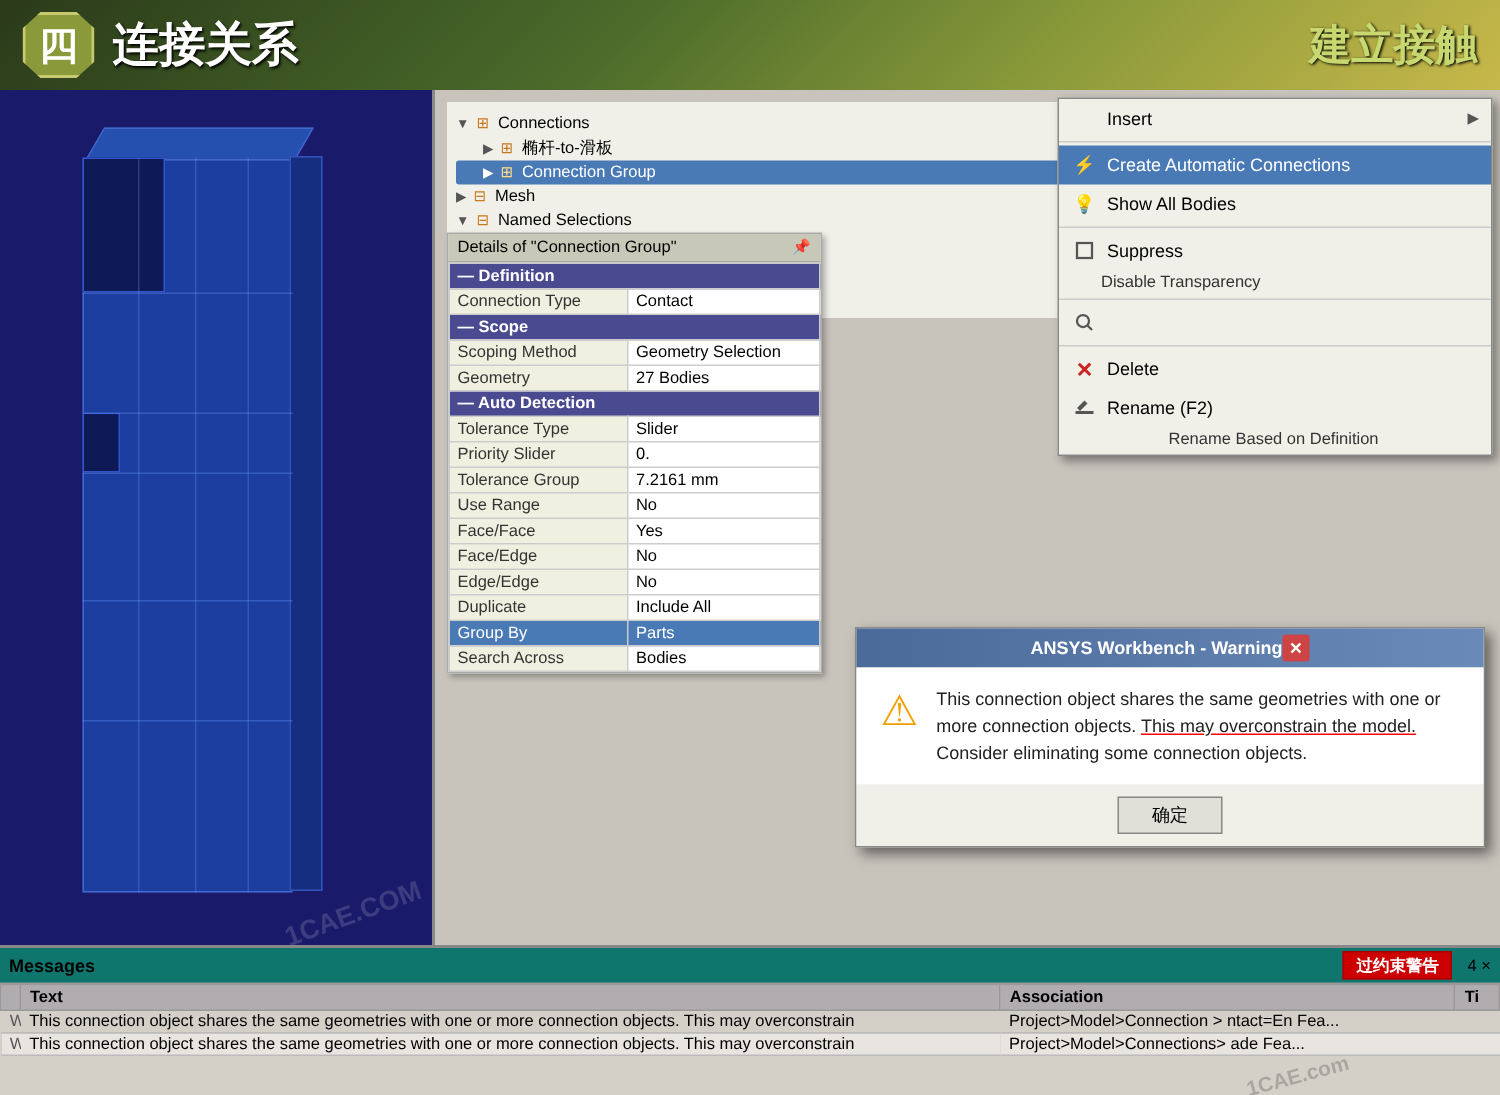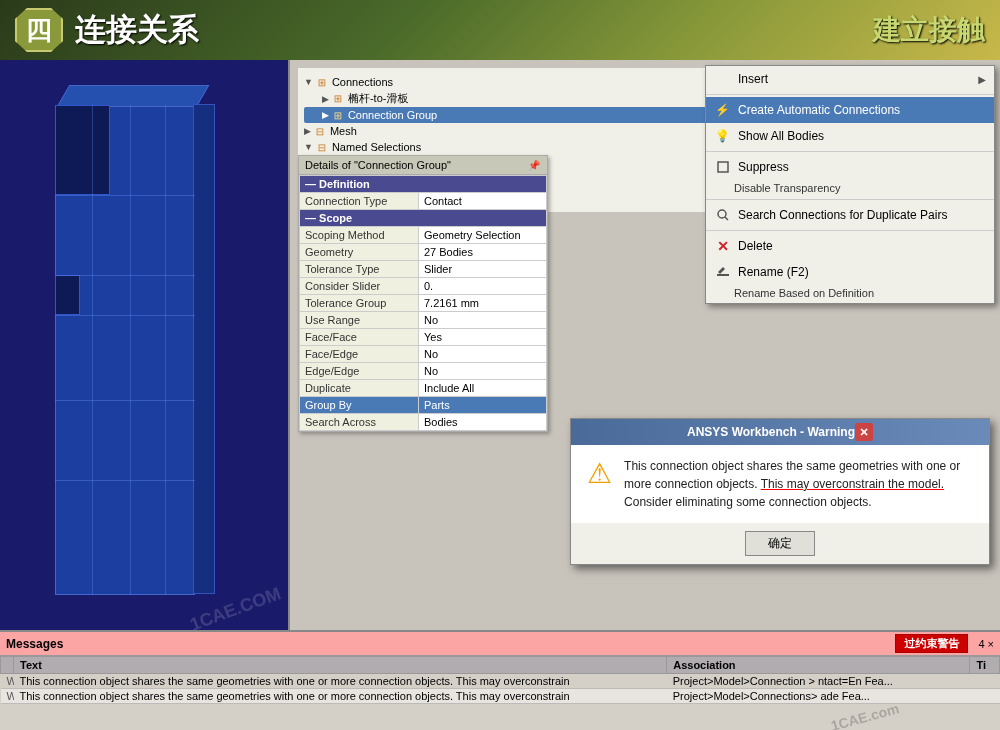--- a/index.html
+++ b/index.html
@@ -57,21 +57,21 @@
     .dialog-close { background: #cc4444; color: #fff; border: none; width: 18px; height: 18px; font-size: 11px; cursor: pointer; display: flex; align-items: center; justify-content: center; border-radius: 2px; font-weight: bold; }
     .dialog-body { padding: 12px 16px; display: flex; align-items: flex-start; gap: 12px; background: #fff; }
     .dialog-icon { font-size: 28px; color: #f0a000; flex-shrink: 0; }
     .dialog-text { font-size: 12px; line-height: 1.5; color: #222; }
     .dialog-underline { text-decoration: underline; text-decoration-color: red; }
     .dialog-footer { padding: 8px; display: flex; justify-content: center; background: #f0f0e8; }
     .dialog-ok { background: #e0e0d8; border: 1px solid #888; padding: 3px 22px; font-size: 12px; cursor: pointer; }
 
     
     .messages-panel { height: 100px; background: #d4d0c8; border-top: 2px solid #888; }
-    .messages-header { background: #fca5a5; padding: 2px 6px; display: flex; align-items: center; justify-content: space-between; border-bottom: 1px solid #999; gap: 24px; }
+    .messages-header { background: #0f766e; padding: 2px 6px; display: flex; align-items: center; justify-content: space-between; border-bottom: 1px solid #999; gap: 24px; }
     .messages-label { font-size: 12px; font-weight: bold; }
     .messages-badge { background: #cc0000; color: #fff; padding: 1px 8px; font-size: 11px; font-weight: bold; border: 1px solid #aa0000; }
     .messages-count { font-size: 11px; }
     .messages-table { width: 100%; border-collapse: collapse; font-size: 11px; }
     .messages-table th { background: #b0acb0; padding: 2px 6px; border: 1px solid #999; text-align: left; font-size: 11px; }
     .messages-table td { padding: 1px 6px; border-bottom: 1px solid #bbb; overflow: hidden; text-overflow: ellipsis; white-space: nowrap; max-width: 0; }
     .messages-table tr:nth-child(even) td { background: #e8e4e0; }
     .messages-table tr td:first-child { width: 50px; color: #555; }
     .watermark-bottom { position: absolute; bottom: 5px; right: 100px; color: rgba(0,0,0,0.2); font-size: 14px; font-weight: bold; transform: rotate(-15deg); pointer-events: none; }
   </style>
@@ -175,26 +175,29 @@
           <td colspan="2">— Scope</td>
         </tr>
         <tr>
           <td>Scoping Method</td>
           <td>Geometry Selection</td>
         </tr>
         <tr>
           <td>Geometry</td>
           <td>27 Bodies</td>
         </tr>
+        <tr class="section-header">
+          <td colspan="2">— Auto Detection</td>
+        </tr>
         <tr>
           <td>Tolerance Type</td>
           <td>Slider</td>
         </tr>
         <tr>
-          <td>Consider Slider</td>
+          <td>Priority Slider</td>
           <td>0.</td>
         </tr>
         <tr>
           <td>Tolerance Group</td>
           <td>7.2161 mm</td>
         </tr>
         <tr>
           <td>Use Range</td>
           <td>No</td>
         </tr>
@@ -260,40 +263,39 @@
       </div>
       <div class="ctx-separator"></div>
 
       <div class="ctx-item">
         <span class="ctx-icon">
           <svg width="14" height="14" viewBox="0 0 14 14">
               <circle cx="6" cy="6" r="4" fill="none" stroke="#555" stroke-width="1.5"></circle>
               <line x1="9" y1="9" x2="12" y2="12" stroke="#555" stroke-width="1.5"></line>
             </svg>
         </span>
-        <span class="ctx-label">Search Connections for Duplicate Pairs</span>
       </div>
       <div class="ctx-separator"></div>
 
       <div class="ctx-item">
         <span class="ctx-icon" style="color:#cc2222; font-weight:bold; font-size:14px;">✕</span>
         <span class="ctx-label">Delete</span>
       </div>
 
       <div class="ctx-item">
         <span class="ctx-icon">
           <svg width="14" height="14" viewBox="0 0 14 14">
               <rect x="1" y="9" width="12" height="2" fill="#555"></rect>
               <polygon points="2,7 7,2 9,4 4,9" fill="#555"></polygon>
             </svg>
         </span>
         <span class="ctx-label">Rename (F2)</span>
       </div>
 
-      <div class="ctx-sub" style="padding-left:28px; padding-bottom:4px;">
+      <div class="ctx-sub" style="padding-left:28px; padding-bottom:4px;margin-left:45px;">
         <span>Rename Based on Definition</span>
       </div>
     </div>
 
     <div class="warning-dialog">
       <div class="dialog-titlebar">
         <span>ANSYS Workbench - Warning</span>
         <button class="dialog-close">✕</button>
       </div>
       <div class="dialog-body">

